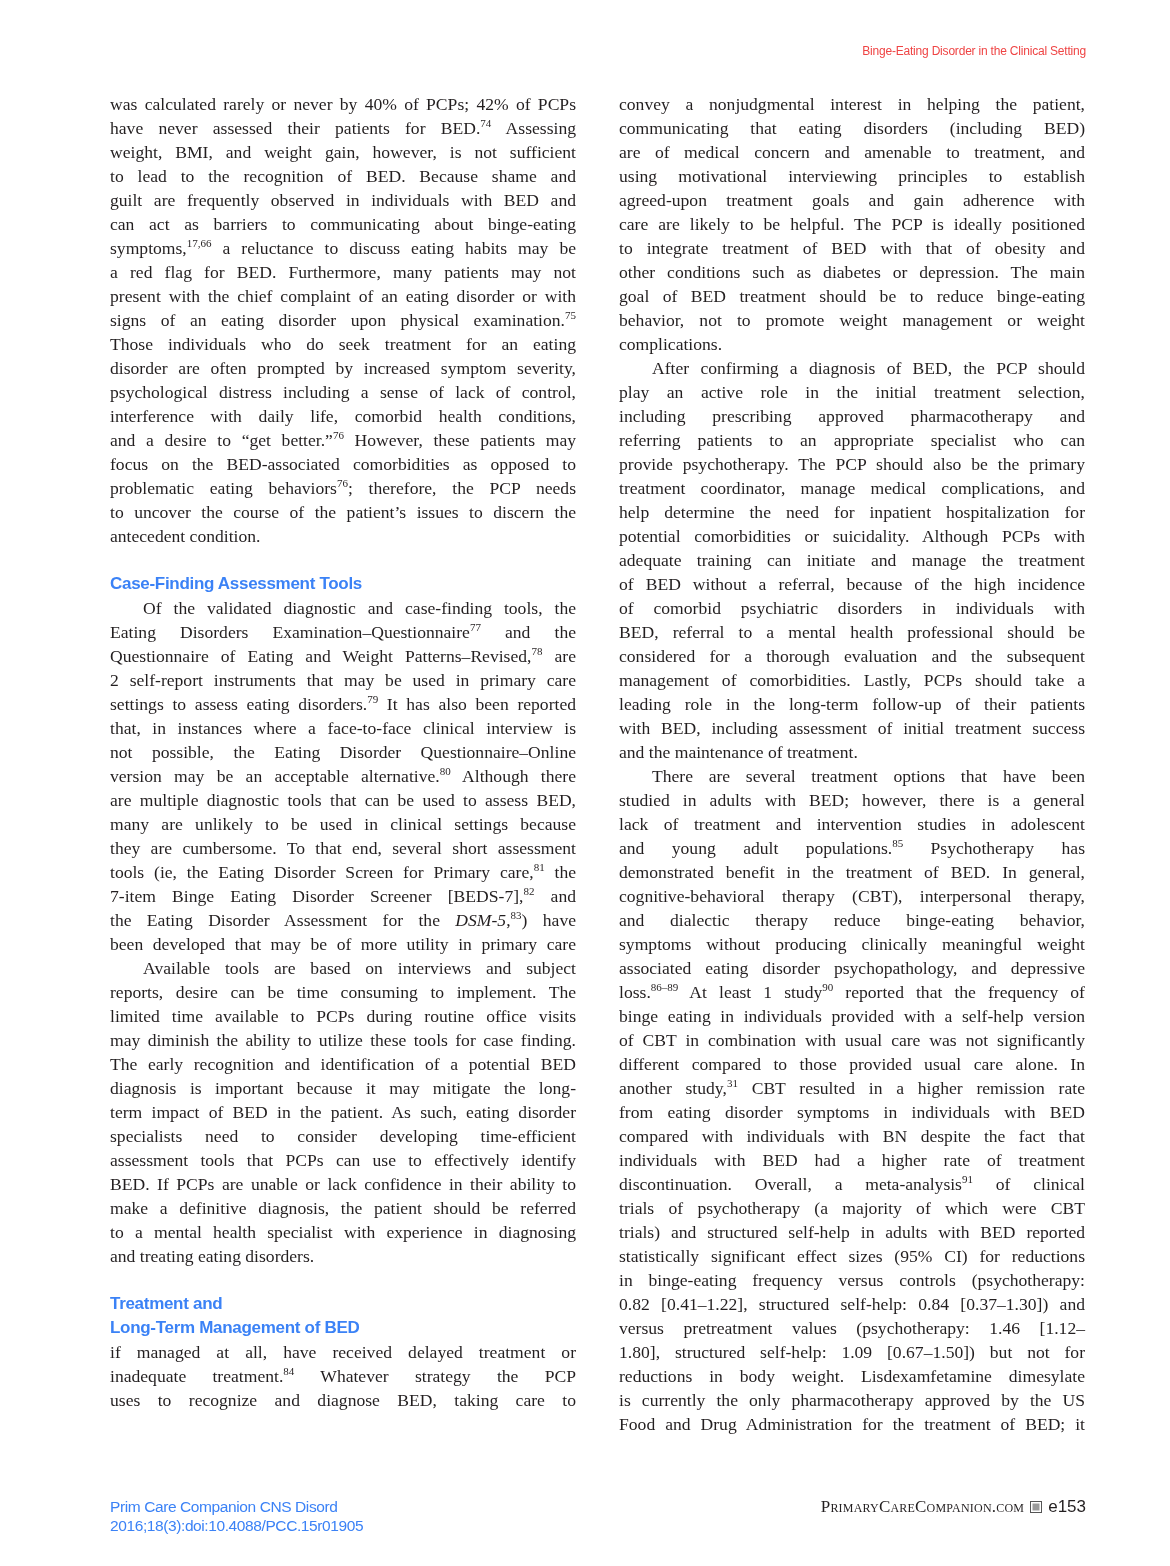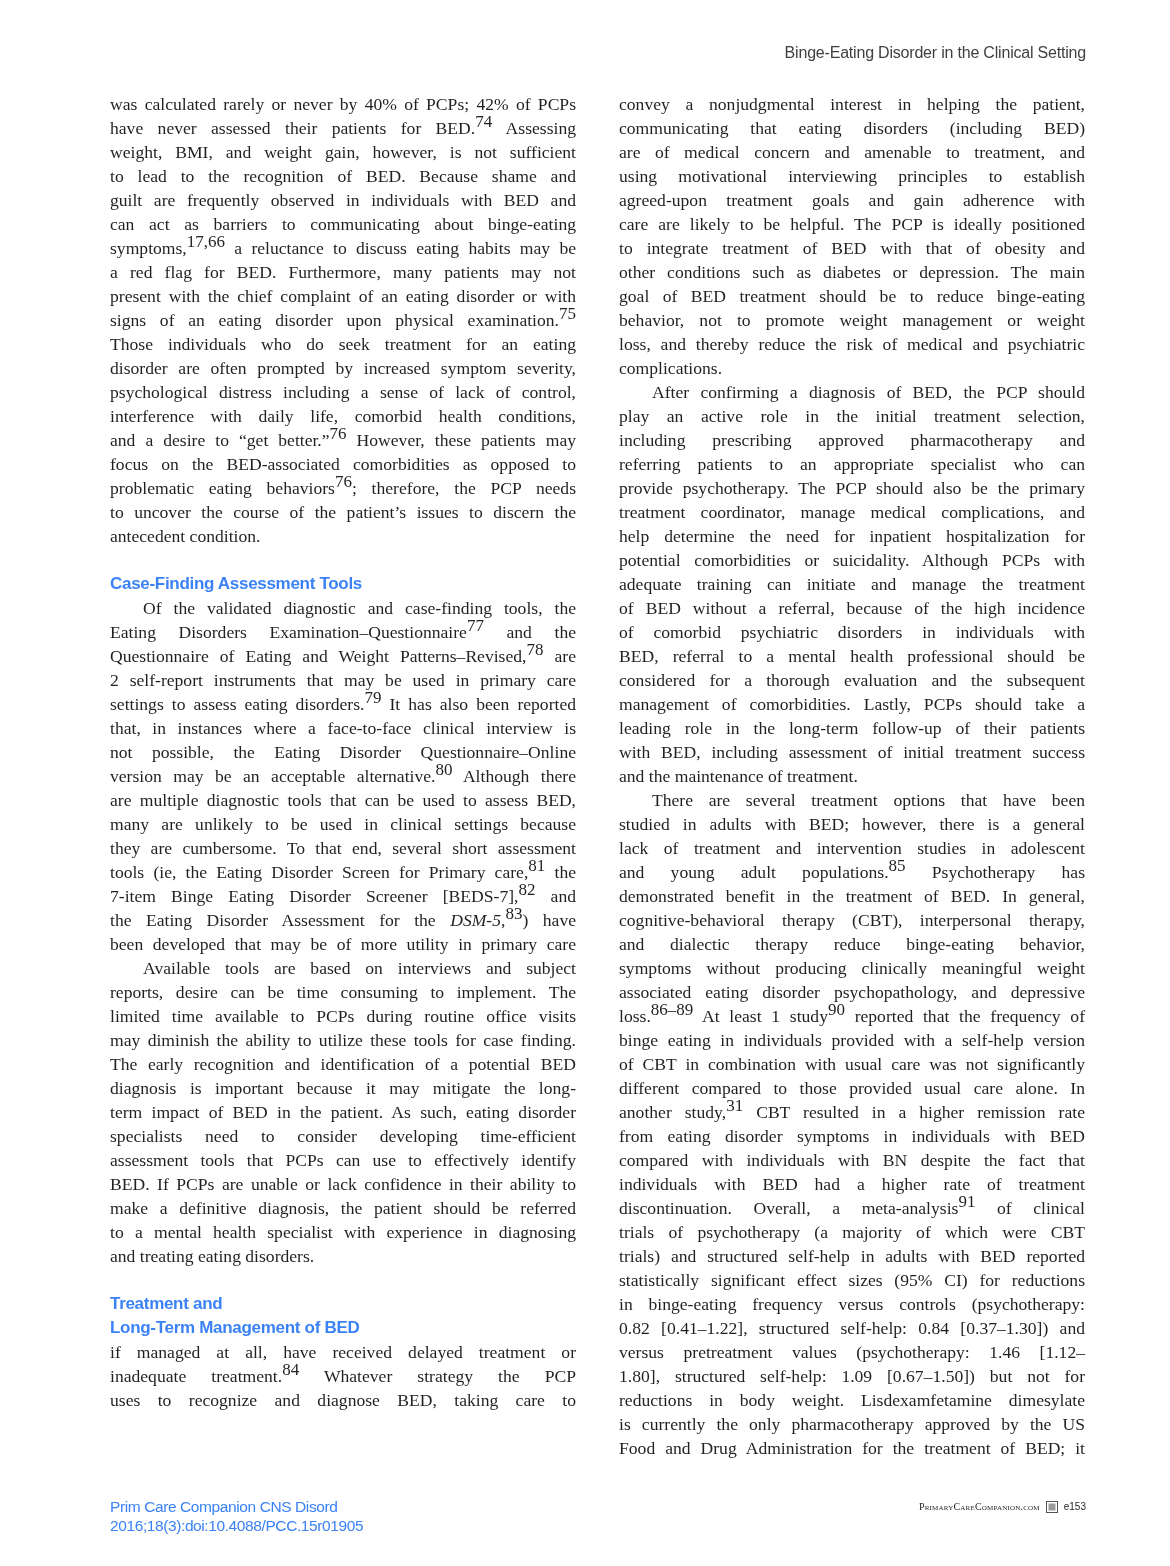--- a/index.html
+++ b/index.html
@@ -1,45 +1,45 @@
 <!DOCTYPE html>
 <html><head>
 <meta charset="utf-8">
 <style>
   html, body { margin: 0; padding: 0; background: #ffffff; }
   body { width: 1170px; height: 1566px; position: relative; overflow: hidden; color: #231f20; }
   .running-head {
     position: absolute; top: 44px; right: 84px;
-    font-family: "Liberation Sans", sans-serif; font-size: 16px; color: #404040;
+    font-family: "Liberation Sans", sans-serif; font-size: 12px; color: #ef4444;
     letter-spacing: -0.2px;
     padding-left: 40px;
   }
   .col { position: absolute; top: 92px; width: 466px; }
   .col-left { left: 110px; }
   .col-right { left: 619px; }
   .line {
     font-family: "Liberation Serif", serif; font-size: 17.6px; line-height: 24px; height: 24px;
     white-space: nowrap; text-align: justify; text-align-last: justify; overflow: visible;
   }
   .line.last { text-align-last: left; }
   .line.indent { padding-left: 33px; }
   .heading {
     font-family: "Liberation Sans", sans-serif; font-weight: bold; font-size: 17px;
     line-height: 24px; height: 24px; color: #3b82f6; letter-spacing: -0.3px;
   }
   .gap { height: 24px; }
-  sup { font-size: 17px; line-height: 0; vertical-align: 7px; }
+  sup { font-size: 11px; line-height: 0; vertical-align: 7px; }
   .footer-left {
     position: absolute; left: 110px; top: 1497px;
     font-family: "Liberation Sans", sans-serif; font-size: 15.5px; line-height: 19px; color: #3b82f6;
     letter-spacing: -0.4px;
   }
   .footer-right {
     position: absolute; right: 84px; top: 1497px;
-    font-family: "Liberation Serif", serif; font-size: 10px; line-height: 19px; color: #231f20;
+    font-family: "Liberation Serif", serif; font-size: 17px; line-height: 19px; color: #231f20;
     display: flex; align-items: center; gap: 6px;
   }
   .smallcaps { font-variant: small-caps; letter-spacing: 0.2px; }
   .sq-icon {
     display: inline-block; width: 10px; height: 10px; border: 1px solid #555; background: #9a9a9a;
     box-shadow: inset 0 0 0 1.5px #fff;
   }
   .page-num { font-family: "Liberation Sans", sans-serif; }
 </style>
 </head>
@@ -117,21 +117,20 @@
       <div class="line"><span>convey a nonjudgmental interest in helping the patient,</span></div>
       <div class="line"><span>communicating that eating disorders (including BED)</span></div>
       <div class="line"><span>are of medical concern and amenable to treatment, and</span></div>
       <div class="line"><span>using motivational interviewing principles to establish</span></div>
       <div class="line"><span>agreed-upon treatment goals and gain adherence with</span></div>
       <div class="line"><span>care are likely to be helpful. The PCP is ideally positioned</span></div>
       <div class="line"><span>to integrate treatment of BED with that of obesity and</span></div>
       <div class="line"><span>other conditions such as diabetes or depression. The main</span></div>
       <div class="line"><span>goal of BED treatment should be to reduce binge-eating</span></div>
       <div class="line"><span>behavior, not to promote weight management or weight</span></div>
-      <div class="line"><span>loss, and thereby reduce the risk of medical and psychiatric</span></div>
       <div class="line last"><span>complications.</span></div>
     </div>
     <div>
       <div class="line indent"><span>After confirming a diagnosis of BED, the PCP should</span></div>
       <div class="line"><span>play an active role in the initial treatment selection,</span></div>
       <div class="line"><span>including prescribing approved pharmacotherapy and</span></div>
       <div class="line"><span>referring patients to an appropriate specialist who can</span></div>
       <div class="line"><span>provide psychotherapy. The PCP should also be the primary</span></div>
       <div class="line"><span>treatment coordinator, manage medical complications, and</span></div>
       <div class="line"><span>help determine the need for inpatient hospitalization for</span></div>

